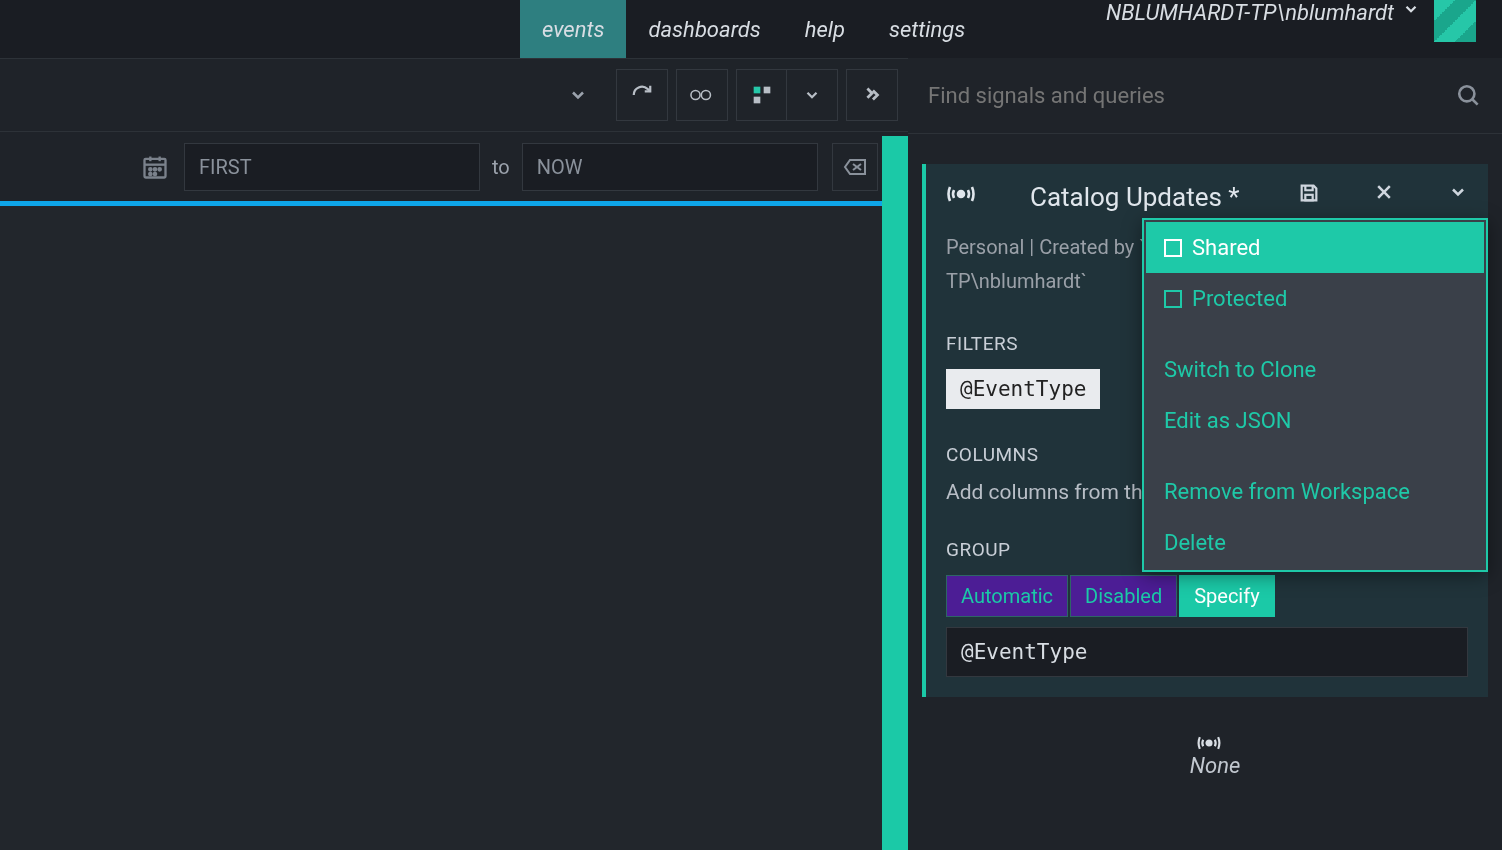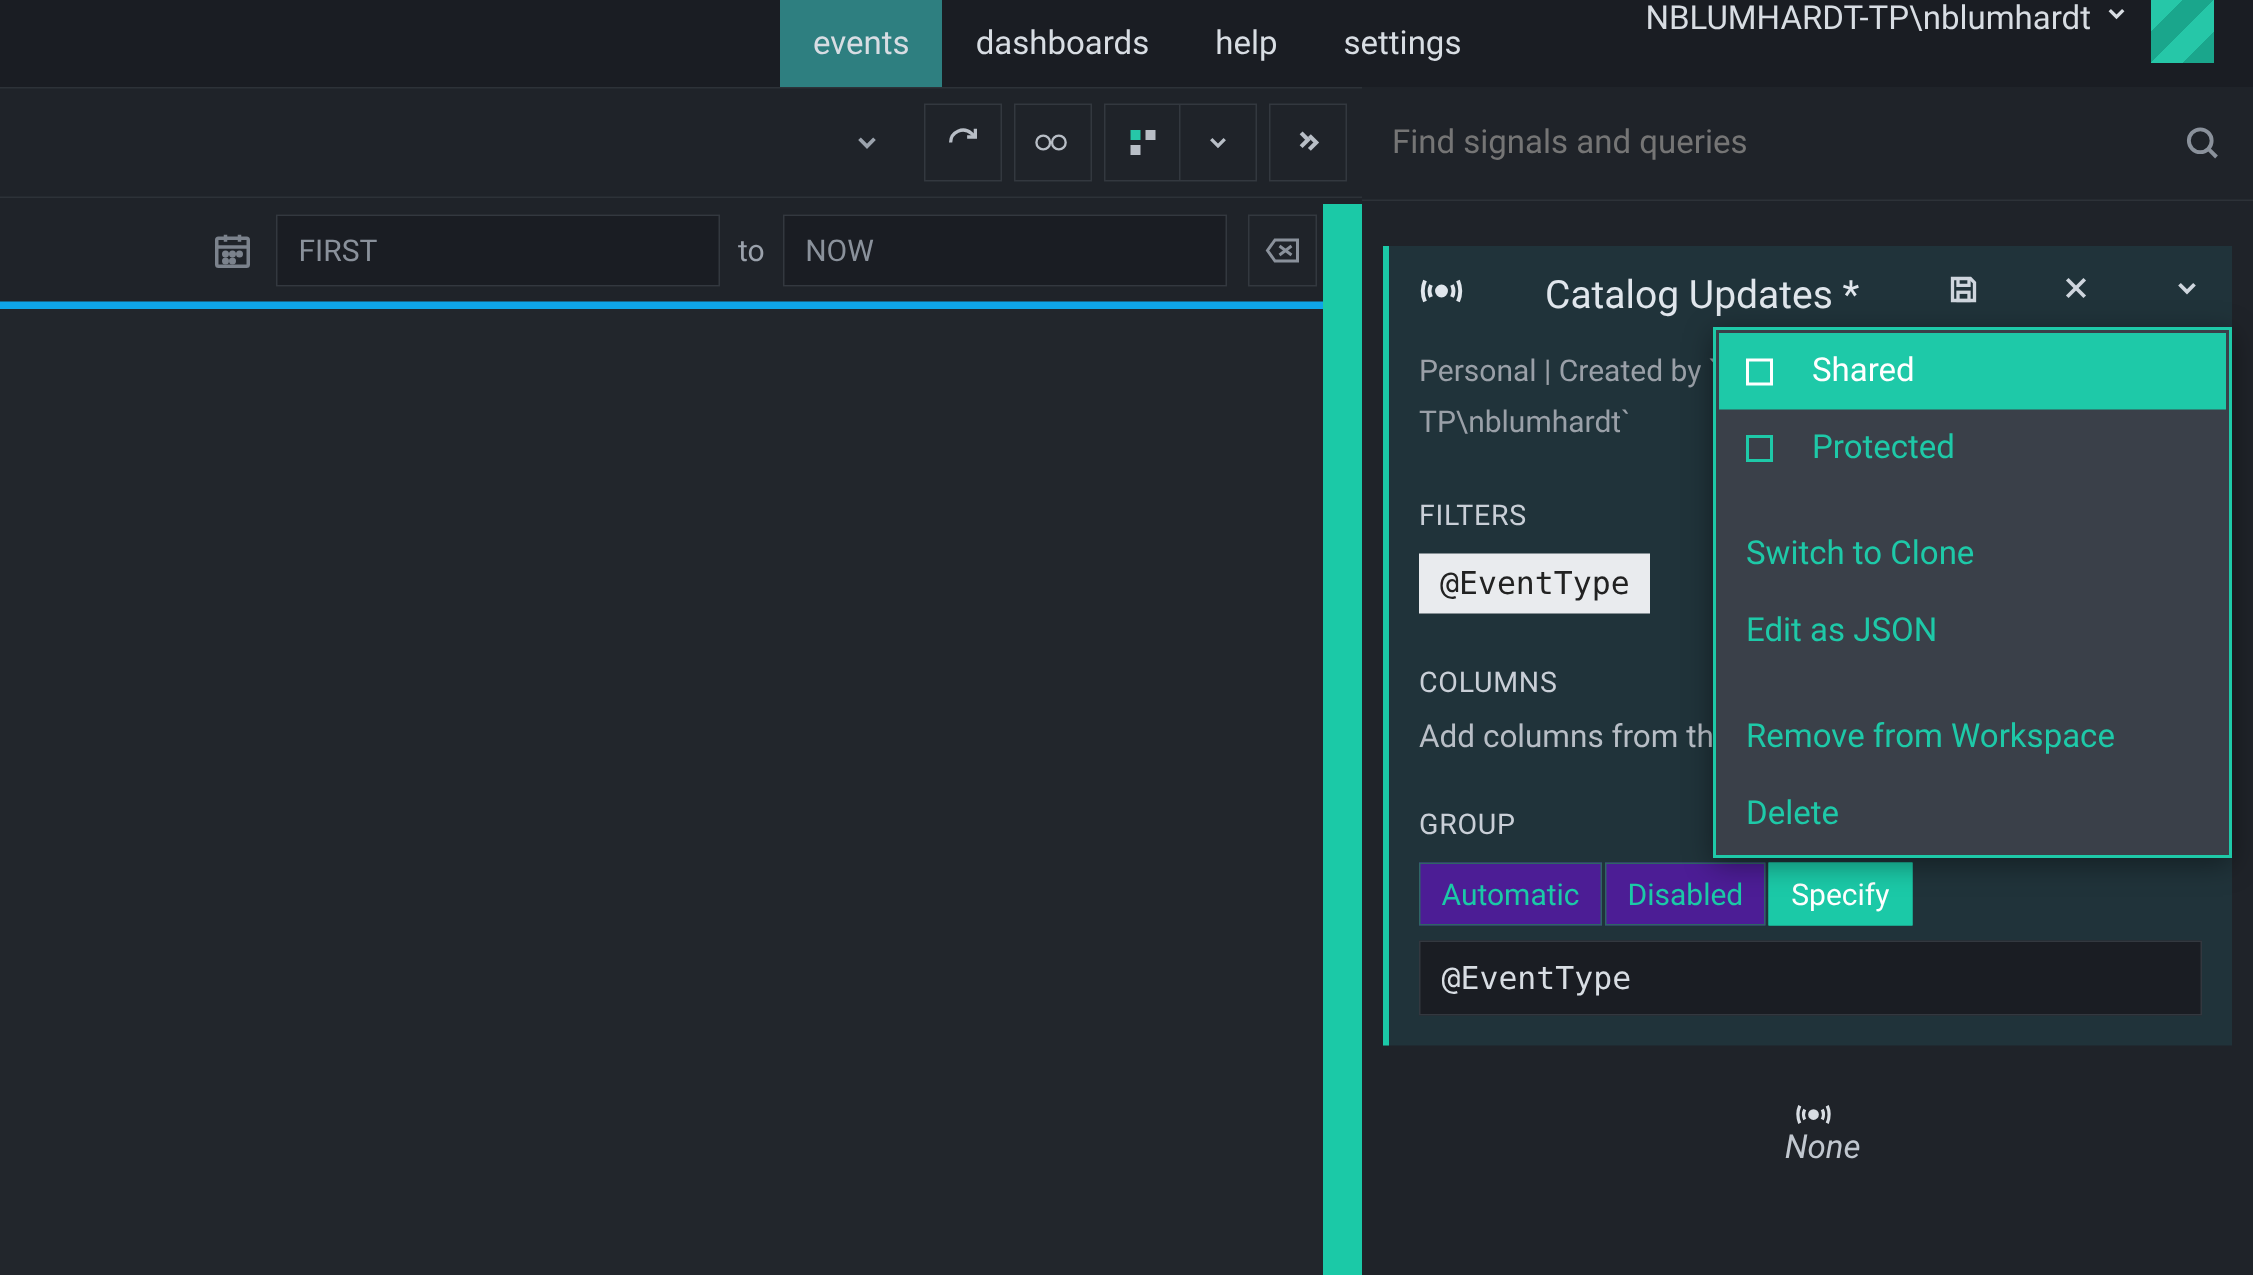--- a/index.html
+++ b/index.html
@@ -1,18 +1,18 @@
 <!DOCTYPE html>
 <html><head>
 <meta charset="utf-8">
 <style>
 * { margin: 0; padding: 0; box-sizing: border-box; font-family: -apple-system, BlinkMacSystemFont, "Segoe UI", Roboto, sans-serif; }
 body { background: #1f2329; color: #d8dde3; width: 1502px; height: 850px; overflow: hidden; position: relative; }
 
-.topnav { height: 58px; background: #1a1d23; display: flex; align-items: stretch; padding-left: 520px; padding-right: 10px; }
+.topnav { height: 58px; background: #1a1d23; display: flex; align-items: stretch; padding-left: 520px; padding-right: 10px; font-style: italic; }
 .nav-item { display: flex; align-items: center; padding: 0 22px; color: #d8dde3; font-size: 22px; cursor: pointer; }
 .nav-item.active { background: #2e7f80; }
 .nav-user { display: flex; align-items: flex-start; margin-left: auto; font-size: 22px; padding: 0 16px; }
 .nav-user .chev { margin-left: 8px; }
 .avatar { width: 42px; height: 42px; background: linear-gradient(135deg,#26c7a8 25%, #1aa68c 25%, #1aa68c 50%, #26c7a8 50%, #26c7a8 75%, #1aa68c 75%); margin-left: 14px; }
 
 .toolbar-row { height: 74px; border-top: 1px solid #2d3238; border-bottom: 1px solid #2d3238; display: flex; align-items: center; padding: 0 10px; position: relative; width: 908px; }
 .toolbar-spacer { flex: 1; }
 .toolbar-drop { width: 44px; height: 50px; display:flex; align-items:center; justify-content:center; margin-right: 8px; }
 .toolbar-group { display: flex; border: 1px solid #33383f; height: 52px; margin-left: 8px; }
@@ -51,21 +51,21 @@
 .group-btn.on { background: #1bc9a7; color: #fff; border-color: #1bc9a7; }
 .group-input { width: 100%; background: #1a1d23; border: 1px solid #33383f; height: 50px; padding: 0 14px; color: #d8dde3; font-size: 21px; font-family: 'Consolas', monospace; margin-top: 10px; outline:none; }
 
 .signals-sec { margin: 36px 14px 0 34px; }
 .signals-head { display:flex; align-items:center; color:#c9cfd7; font-size: 19px; letter-spacing: 0.5px; }
 .signals-head .plus { margin-left:auto; color:#8a919b; font-size: 26px; cursor:pointer; }
 .signals-none { margin-top: 20px; display:flex; align-items:center; color:#c1c7cf; font-size: 22px; font-style: italic; flex-direction: column; }
 .signals-none .sig-icon { font-style: normal; margin-right: 12px; color:#d8dde3; }
 
 .dropdown-menu { position:absolute; top: 218px; right: 14px; width: 346px; background: #3a4049; border: 2px solid #1ec9a8; box-shadow: 0 4px 18px rgba(0,0,0,0.4); z-index: 50; padding: 2px; }
-.dd-item { padding: 13px 18px; font-size: 22px; color: #1ec9a8; cursor:pointer; display:flex; align-items:center;gap:16px; }
+.dd-item { padding: 13px 18px; font-size: 22px; color: #1ec9a8; cursor:pointer; display:flex; align-items:center; }
 .dd-item.hover { background: #1ec9a8; color: #fff; }
 .dd-checkbox { width: 18px; height: 18px; border: 2px solid currentColor; margin-right: 10px; display:inline-block; }
 .dd-gap { height: 20px; }
 svg { display:block; }
 </style>
 </head>
 <body>
 
 <div class="topnav">
   <div class="nav-item active">events</div>

